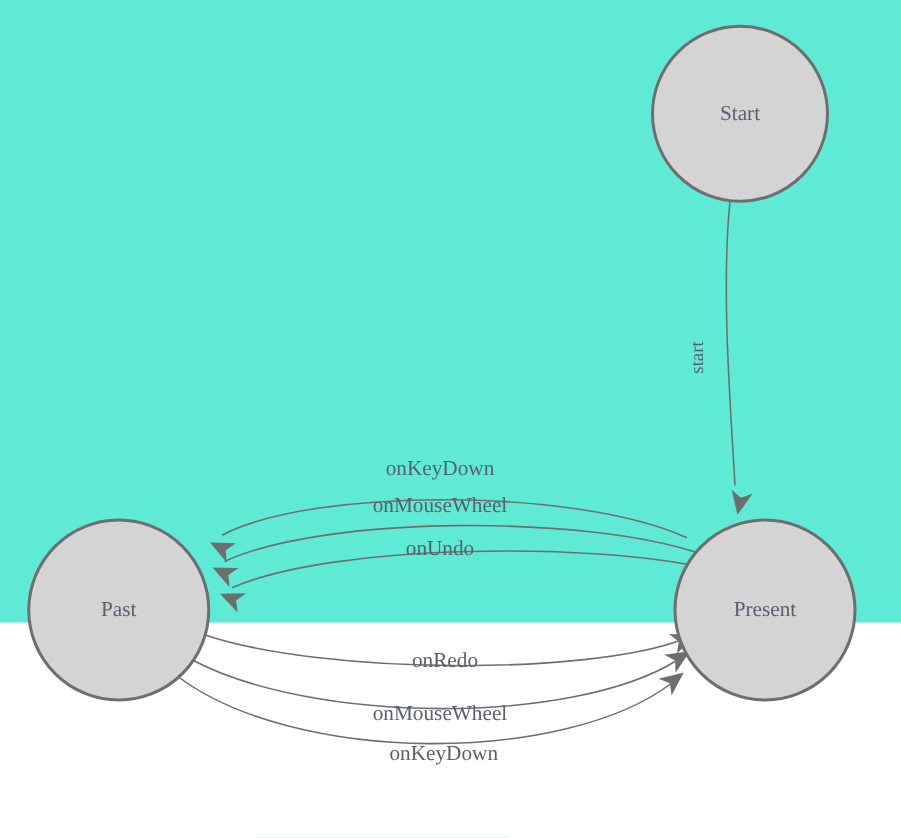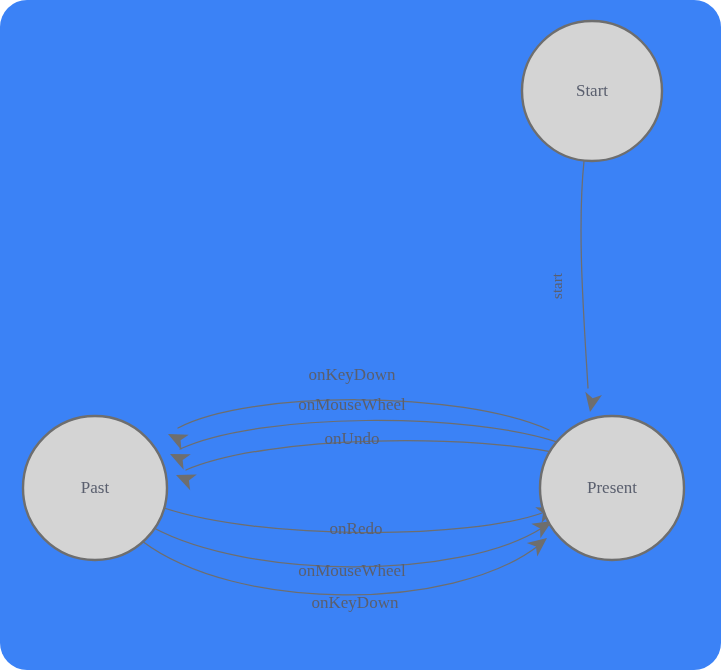--- a/index.html
+++ b/index.html
@@ -9,23 +9,22 @@
   }
   body {
     width: 721px;
     height: 670px;
     font-family: "Liberation Serif", "DejaVu Serif", serif;
     overflow: hidden;
   }
   #diagram-root {
     position: relative;
     width: 721px;
-    height: 670px;
-    background: #3b82f6;
-    border-radius: 27px;
+    height: 498px;
+    background: #5eead4;
   }
   svg#state-diagram {
     display: block;
     width: 721px;
     height: 670px;
   }
   .node-shape {
     fill: #d4d4d4;
     stroke: #6e6e6e;
     stroke-width: 2.4;

